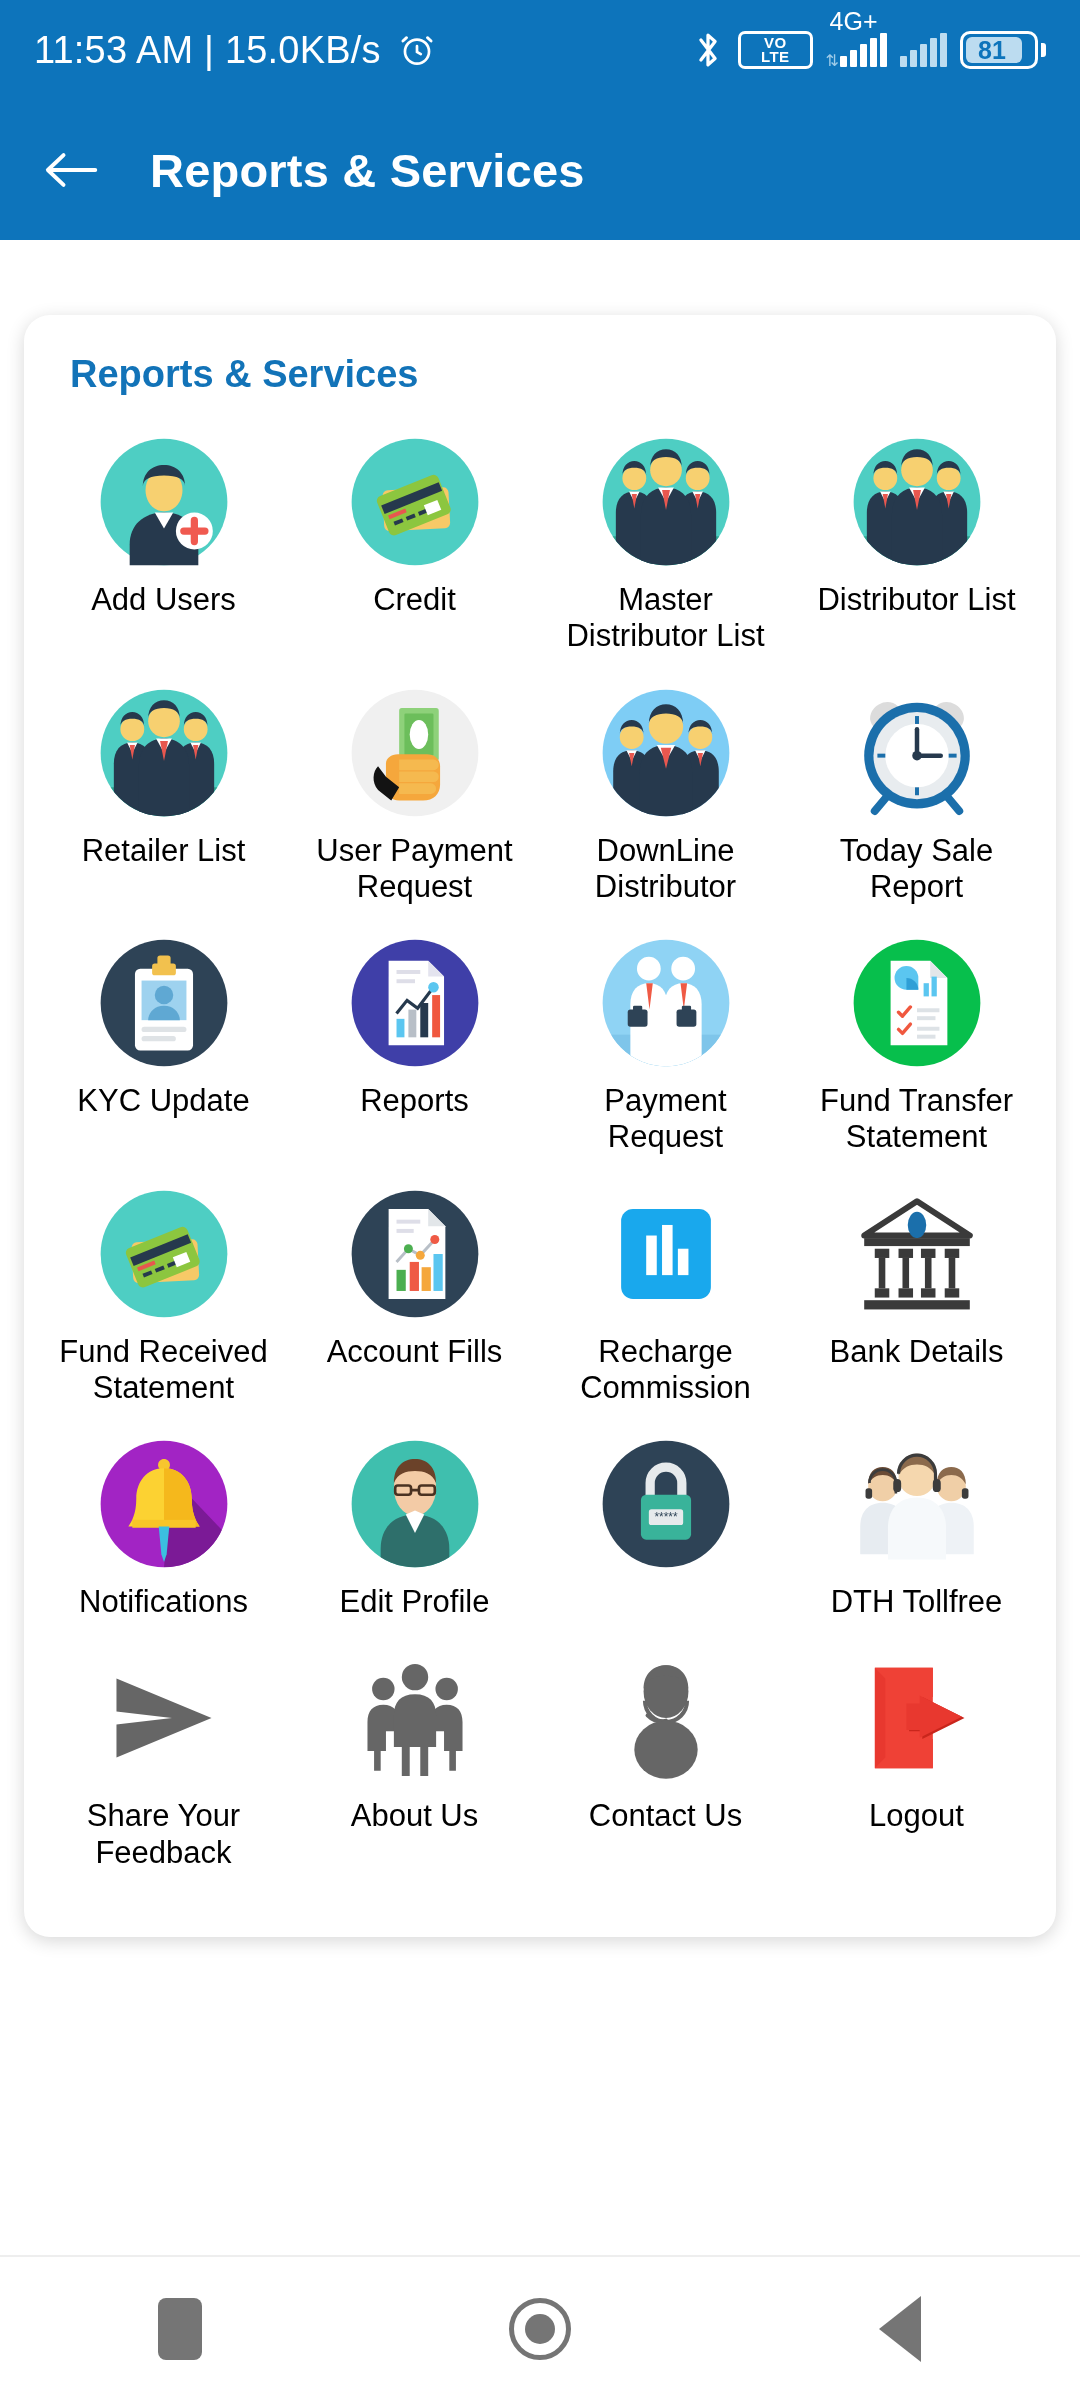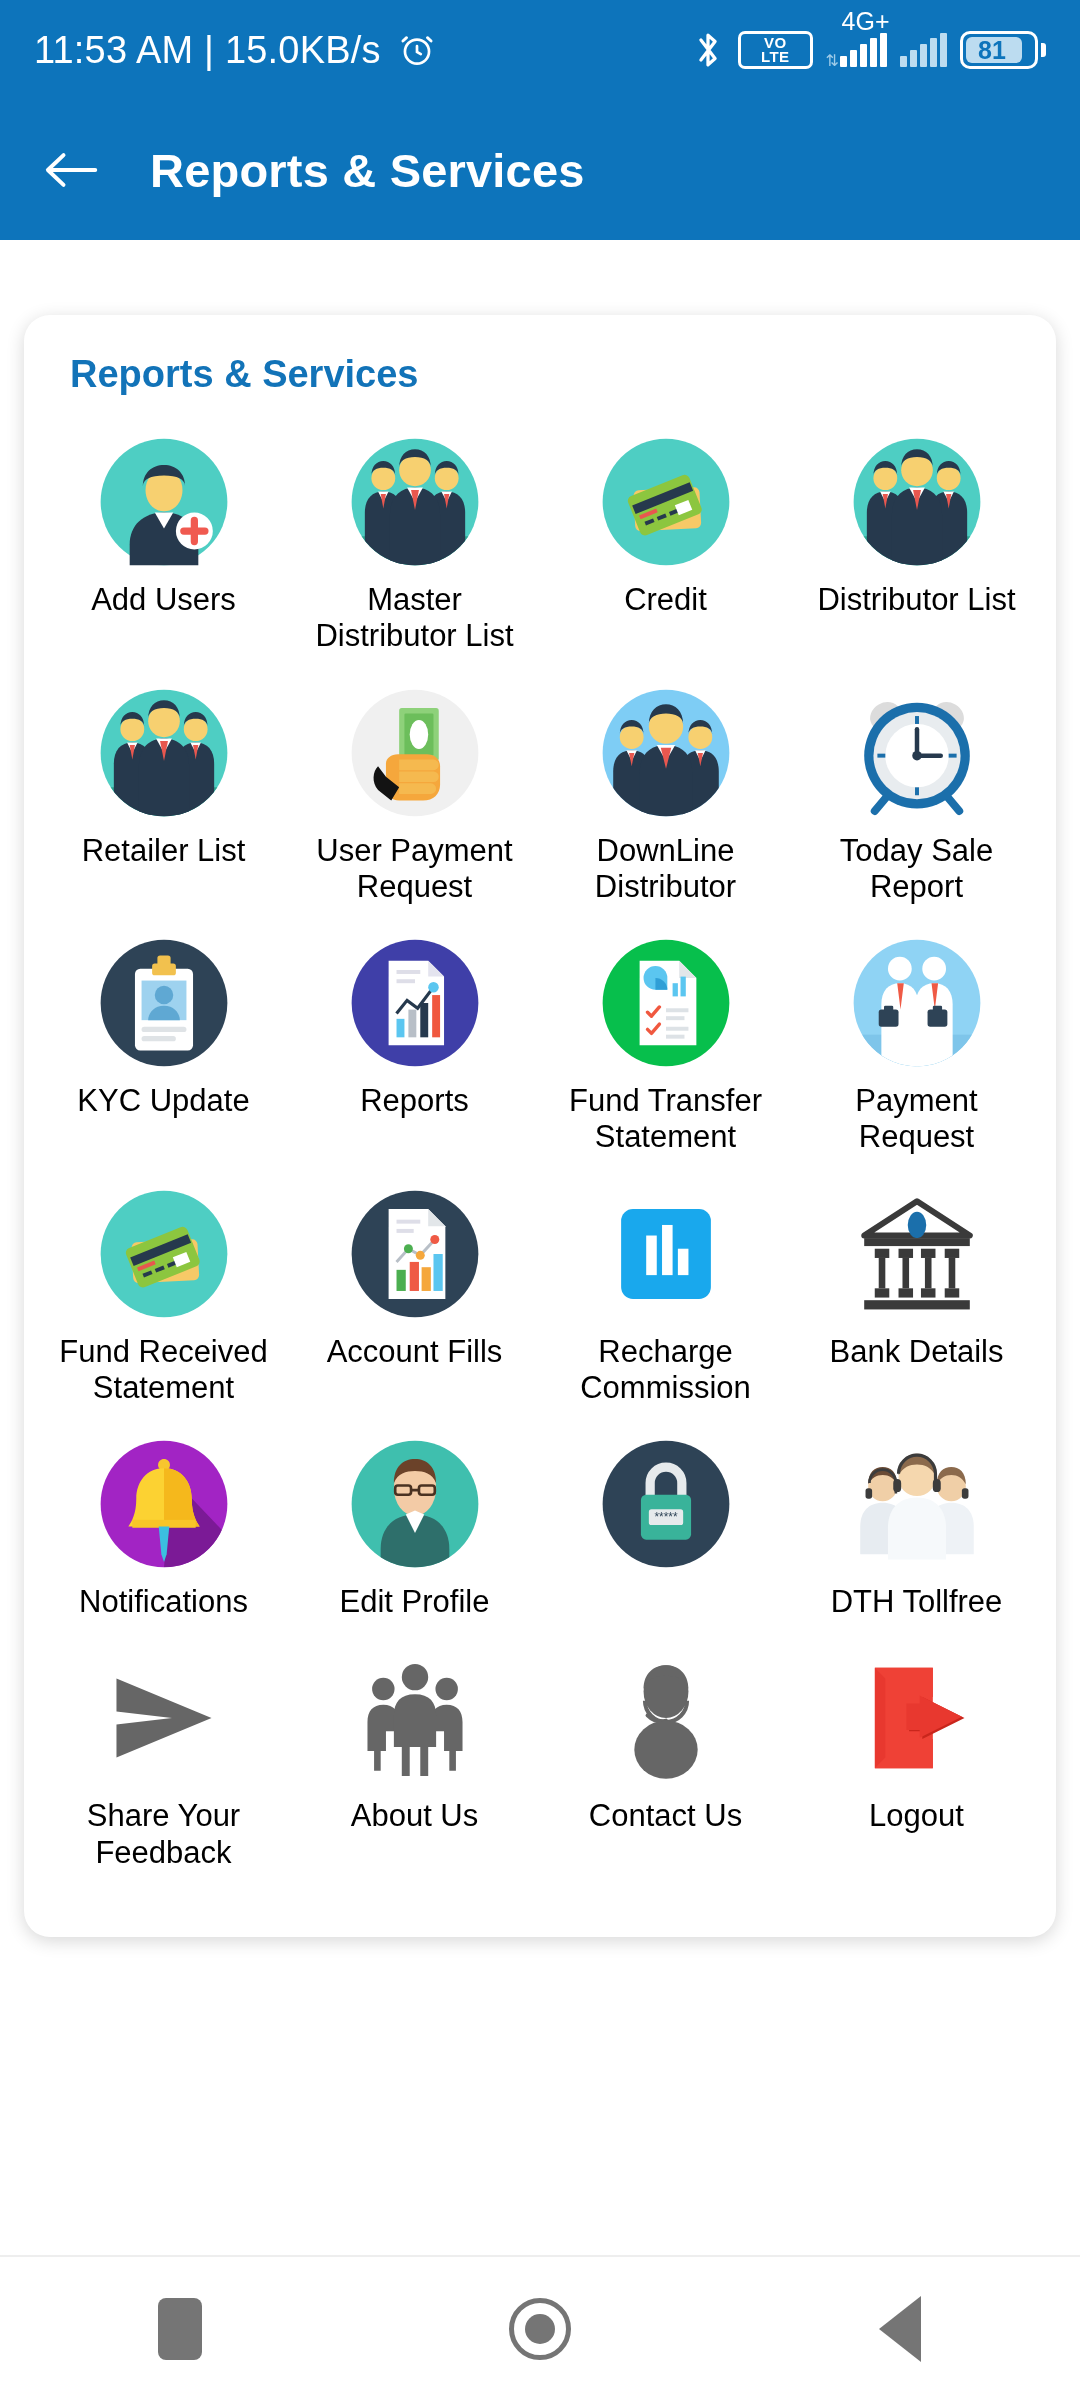--- a/index.html
+++ b/index.html
@@ -26,21 +26,21 @@
   .ico { display:block; }
   .volte-box {
     border:3px solid #fff; border-radius:7px;
     padding:2px 20px; line-height:0.92;
     display:flex; flex-direction:column; align-items:center;
     color:#fff; font-size:15px; font-weight:700; letter-spacing:0.5px;
   }
   .net-group { display:flex; align-items:flex-end; gap:1px; position:relative; }
   .net-label {
     color:#fff; font-size:25px; font-weight:400;
-    position:absolute; top:-26px; left:16px; white-space:nowrap;
+    position:absolute; top:-26px; left:4px; white-space:nowrap;
   }
   .bars { display:flex; align-items:flex-end; gap:3px; height:34px; }
   .bars i { display:block; width:7px; background:#ffffff; border-radius:1px; }
   .bars i.b1{height:11px;} .bars i.b2{height:17px;} .bars i.b3{height:23px;}
   .bars i.b4{height:29px;} .bars i.b5{height:34px;}
   .bars.dim2 i { background:#bcdcf0; }
   .sig-wrap { display:flex; flex-direction:column; align-items:flex-start; }
   .arrows { color:#9ecbe8; font-size:16px; line-height:1; margin-bottom:-2px;}
   .battery {
     display:flex; align-items:center;
@@ -198,20 +198,38 @@
             <circle cx="50" cy="50" r="48" fill="#4ecec3"></circle>
             <path d="M50 26c9 0 14 7 14 15s-5 16-14 16-14-8-14-16 5-15 14-15z" fill="#f7d070"></path>
             <path d="M34 38c0-10 7-16 16-16s16 6 16 16c0-5-6-8-16-8s-16 3-16 8z" fill="#26394d"></path>
             <path d="M50 58c-16 0-26 10-26 24v16h52V82c0-14-10-24-26-24z" fill="#26394d"></path>
             <path d="M43 58h14l-7 12z" fill="#ffffff"></path>
             <circle cx="73" cy="72" r="14" fill="#ffffff"></circle>
             <path d="M73 64v16M65 72h16" stroke="#f05a50" stroke-width="5.5" stroke-linecap="round"></path>
           </svg>
         </div>
         <div class="tile-label">Add Users</div>
+      </div>
+
+      <div class="tile">
+        <div class="tile-icon">
+          <svg width="132" height="132" viewBox="0 0 100 100">
+            <circle cx="50" cy="50" r="48" fill="#4ecec3"></circle>
+            <rect x="26" y="40" width="50" height="31" rx="4" fill="#f7c967" transform="rotate(-3 50 55)"></rect>
+            <rect x="30" y="56" width="40" height="5" fill="#2b3e50" transform="rotate(-3 50 55)"></rect>
+            <rect x="24" y="36" width="50" height="32" rx="4" fill="#8cc63f" transform="rotate(-22 50 52)"></rect>
+            <rect x="26" y="43" width="47" height="7" fill="#26394d" transform="rotate(-22 50 52)"></rect>
+            <rect x="28" y="52" width="14" height="3" fill="#e8574f" transform="rotate(-22 50 52)"></rect>
+            <rect x="30" y="58" width="7" height="3" fill="#26394d" transform="rotate(-22 50 52)"></rect>
+            <rect x="40" y="58" width="7" height="3" fill="#26394d" transform="rotate(-22 50 52)"></rect>
+            <rect x="50" y="58" width="7" height="3" fill="#26394d" transform="rotate(-22 50 52)"></rect>
+            <rect x="56" y="55" width="11" height="8" fill="#ffffff" transform="rotate(-22 50 52)"></rect>
+          </svg>
+        </div>
+        <div class="tile-label">Credit</div>
       </div>
 
       <div class="tile">
         <div class="tile-icon">
           <svg width="132" height="132" viewBox="0 0 100 100">
             <defs>
                 <clipPath id="cl1">
                   <circle cx="50" cy="50" r="48"></circle>
                 </clipPath>
               </defs>
@@ -235,38 +253,20 @@
                 <path d="M47 41h6l-3 15z" fill="#e8574f"></path>
             </g>
           </svg>
         </div>
         <div class="tile-label">Master Distributor List</div>
       </div>
 
       <div class="tile">
         <div class="tile-icon">
           <svg width="132" height="132" viewBox="0 0 100 100">
-            <circle cx="50" cy="50" r="48" fill="#4ecec3"></circle>
-            <rect x="26" y="40" width="50" height="31" rx="4" fill="#f7c967" transform="rotate(-3 50 55)"></rect>
-            <rect x="30" y="56" width="40" height="5" fill="#2b3e50" transform="rotate(-3 50 55)"></rect>
-            <rect x="24" y="36" width="50" height="32" rx="4" fill="#8cc63f" transform="rotate(-22 50 52)"></rect>
-            <rect x="26" y="43" width="47" height="7" fill="#26394d" transform="rotate(-22 50 52)"></rect>
-            <rect x="28" y="52" width="14" height="3" fill="#e8574f" transform="rotate(-22 50 52)"></rect>
-            <rect x="30" y="58" width="7" height="3" fill="#26394d" transform="rotate(-22 50 52)"></rect>
-            <rect x="40" y="58" width="7" height="3" fill="#26394d" transform="rotate(-22 50 52)"></rect>
-            <rect x="50" y="58" width="7" height="3" fill="#26394d" transform="rotate(-22 50 52)"></rect>
-            <rect x="56" y="55" width="11" height="8" fill="#ffffff" transform="rotate(-22 50 52)"></rect>
-          </svg>
-        </div>
-        <div class="tile-label">Credit</div>
-      </div>
-
-      <div class="tile">
-        <div class="tile-icon">
-          <svg width="132" height="132" viewBox="0 0 100 100">
             <defs>
                 <clipPath id="cl2">
                   <circle cx="50" cy="50" r="48"></circle>
                 </clipPath>
               </defs>
             <circle cx="50" cy="50" r="48" fill="#4ecec3"></circle>
             <g clip-path="url(#cl2)">
               <rect x="0" y="76" width="100" height="24" fill="#2ea390"></rect>
               <circle cx="26" cy="32" r="9" fill="#f7d070"></circle>
               <path d="M17 30c0-7 4-11 9-11s9 4 9 11c0-4-4-6-9-6s-9 2-9 6z" fill="#26394d"></path>
@@ -423,41 +423,20 @@
             <rect x="54" y="50" width="6" height="26" fill="#26394d"></rect>
             <rect x="63" y="44" width="6" height="32" fill="#f0583f"></rect>
           </svg>
         </div>
         <div class="tile-label">Reports</div>
       </div>
 
       <div class="tile">
         <div class="tile-icon">
           <svg width="132" height="132" viewBox="0 0 100 100">
-            <circle cx="50" cy="50" r="48" fill="#07bf4c"></circle>
-            <path d="M30 18h30l13 13v51H30z" fill="#ffffff"></path>
-            <path d="M60 18l13 13H60z" fill="#e2e6e9"></path>
-            <path d="M42 40a9 9 0 119-9v9z" fill="#5bc6f0"></path>
-            <path d="M42 31a9 9 0 019 9h-9z" fill="#2f9fd6"></path>
-            <rect x="55" y="35" width="4" height="10" fill="#5bc6f0"></rect>
-            <rect x="61" y="30" width="4" height="15" fill="#5bc6f0"></rect>
-            <path d="M36 57 l3 3 l6-7" stroke="#f0583f" stroke-width="2.6" fill="none" stroke-linecap="round" stroke-linejoin="round"></path>
-            <path d="M36 70 l3 3 l6-7" stroke="#f0583f" stroke-width="2.6" fill="none" stroke-linecap="round" stroke-linejoin="round"></path>
-            <rect x="50" y="54" width="17" height="3" fill="#dde2e6"></rect>
-            <rect x="50" y="60" width="14" height="3" fill="#dde2e6"></rect>
-            <rect x="50" y="68" width="17" height="3" fill="#dde2e6"></rect>
-            <rect x="50" y="74" width="14" height="3" fill="#dde2e6"></rect>
-          </svg>
-        </div>
-        <div class="tile-label">Fund Transfer Statement</div>
-      </div>
-
-      <div class="tile">
-        <div class="tile-icon">
-          <svg width="132" height="132" viewBox="0 0 100 100">
             <defs>
                 <clipPath id="cl5">
                   <circle cx="50" cy="50" r="48"></circle>
                 </clipPath>
               </defs>
             <circle cx="50" cy="50" r="48" fill="#8fd3f4"></circle>
             <g clip-path="url(#cl5)">
               <rect x="0" y="74" width="100" height="26" fill="#7ec5ea"></rect>
               <circle cx="37" cy="24" r="9" fill="#ffffff"></circle>
               <path d="M37 35c-9 0-14 6-14 16v49h28V51c0-10-5-16-14-16z" fill="#ffffff"></path>
@@ -471,20 +450,41 @@
               <rect x="62" y="52" width="7" height="4" rx="1" fill="#2e4356"></rect>
             </g>
           </svg>
         </div>
         <div class="tile-label">Payment Request</div>
       </div>
 
       <div class="tile">
         <div class="tile-icon">
           <svg width="132" height="132" viewBox="0 0 100 100">
+            <circle cx="50" cy="50" r="48" fill="#07bf4c"></circle>
+            <path d="M30 18h30l13 13v51H30z" fill="#ffffff"></path>
+            <path d="M60 18l13 13H60z" fill="#e2e6e9"></path>
+            <path d="M42 40a9 9 0 119-9v9z" fill="#5bc6f0"></path>
+            <path d="M42 31a9 9 0 019 9h-9z" fill="#2f9fd6"></path>
+            <rect x="55" y="35" width="4" height="10" fill="#5bc6f0"></rect>
+            <rect x="61" y="30" width="4" height="15" fill="#5bc6f0"></rect>
+            <path d="M36 57 l3 3 l6-7" stroke="#f0583f" stroke-width="2.6" fill="none" stroke-linecap="round" stroke-linejoin="round"></path>
+            <path d="M36 70 l3 3 l6-7" stroke="#f0583f" stroke-width="2.6" fill="none" stroke-linecap="round" stroke-linejoin="round"></path>
+            <rect x="50" y="54" width="17" height="3" fill="#dde2e6"></rect>
+            <rect x="50" y="60" width="14" height="3" fill="#dde2e6"></rect>
+            <rect x="50" y="68" width="17" height="3" fill="#dde2e6"></rect>
+            <rect x="50" y="74" width="14" height="3" fill="#dde2e6"></rect>
+          </svg>
+        </div>
+        <div class="tile-label">Fund Transfer Statement</div>
+      </div>
+
+      <div class="tile">
+        <div class="tile-icon">
+          <svg width="132" height="132" viewBox="0 0 100 100">
             <circle cx="50" cy="50" r="48" fill="#4ecec3"></circle>
             <rect x="26" y="40" width="50" height="31" rx="4" fill="#f7c967" transform="rotate(-3 50 55)"></rect>
             <rect x="30" y="56" width="40" height="5" fill="#2b3e50" transform="rotate(-3 50 55)"></rect>
             <rect x="24" y="36" width="50" height="32" rx="4" fill="#8cc63f" transform="rotate(-22 50 52)"></rect>
             <rect x="26" y="43" width="47" height="7" fill="#26394d" transform="rotate(-22 50 52)"></rect>
             <rect x="28" y="52" width="14" height="3" fill="#e8574f" transform="rotate(-22 50 52)"></rect>
             <rect x="30" y="58" width="7" height="3" fill="#26394d" transform="rotate(-22 50 52)"></rect>
             <rect x="40" y="58" width="7" height="3" fill="#26394d" transform="rotate(-22 50 52)"></rect>
             <rect x="50" y="58" width="7" height="3" fill="#26394d" transform="rotate(-22 50 52)"></rect>
             <rect x="56" y="55" width="11" height="8" fill="#ffffff" transform="rotate(-22 50 52)"></rect>

